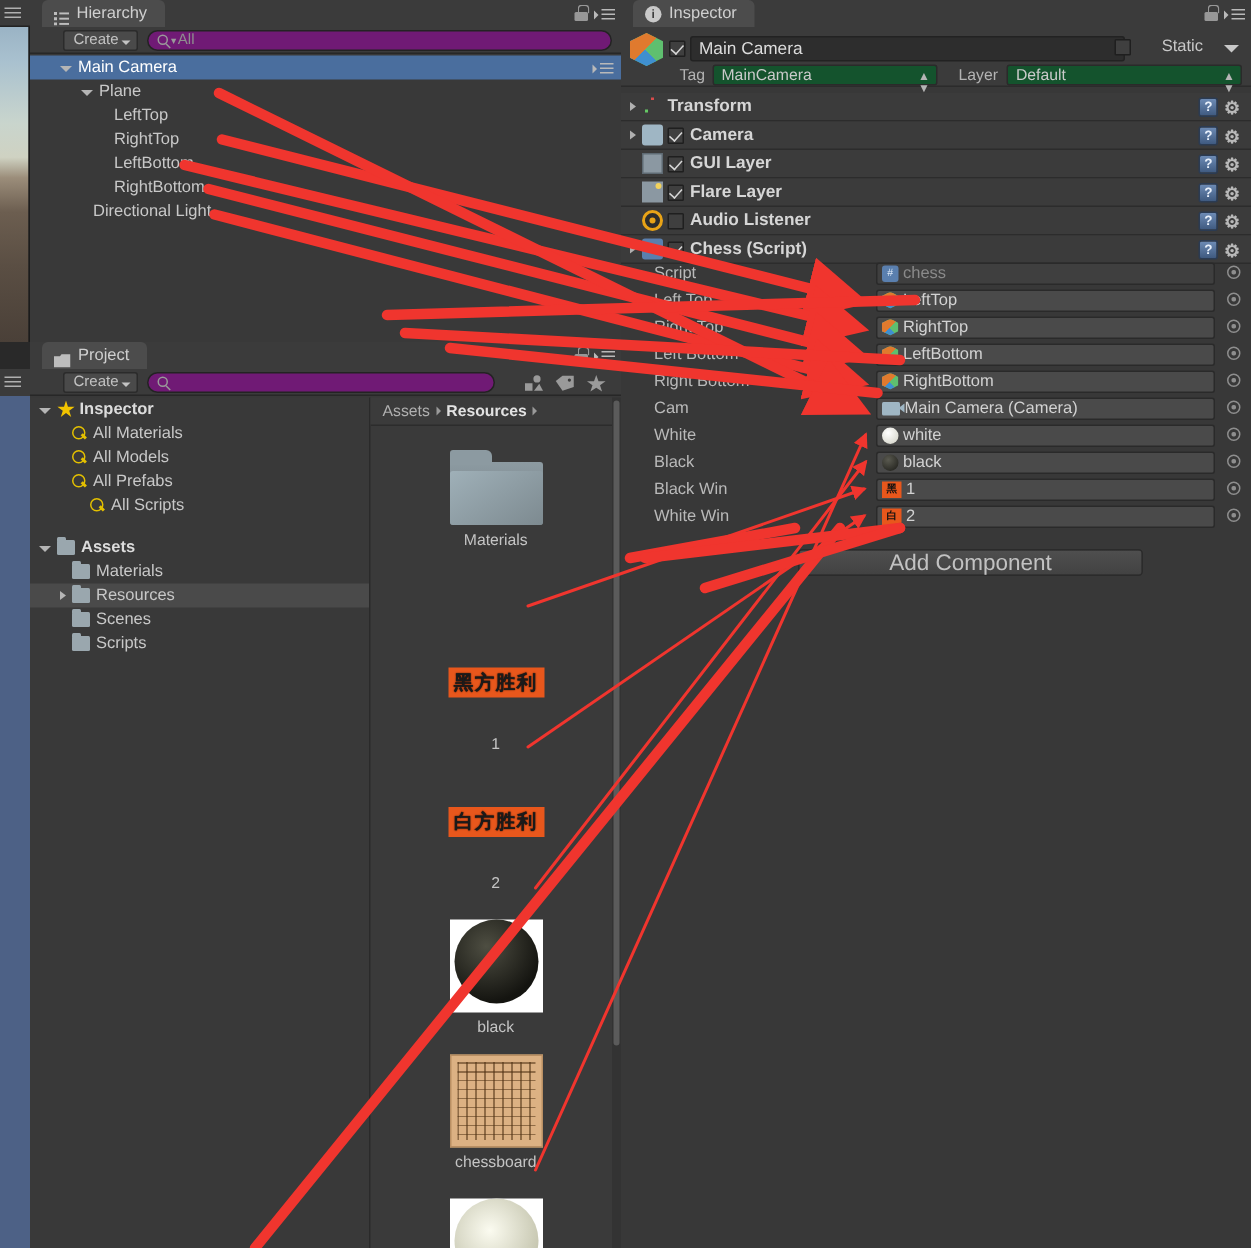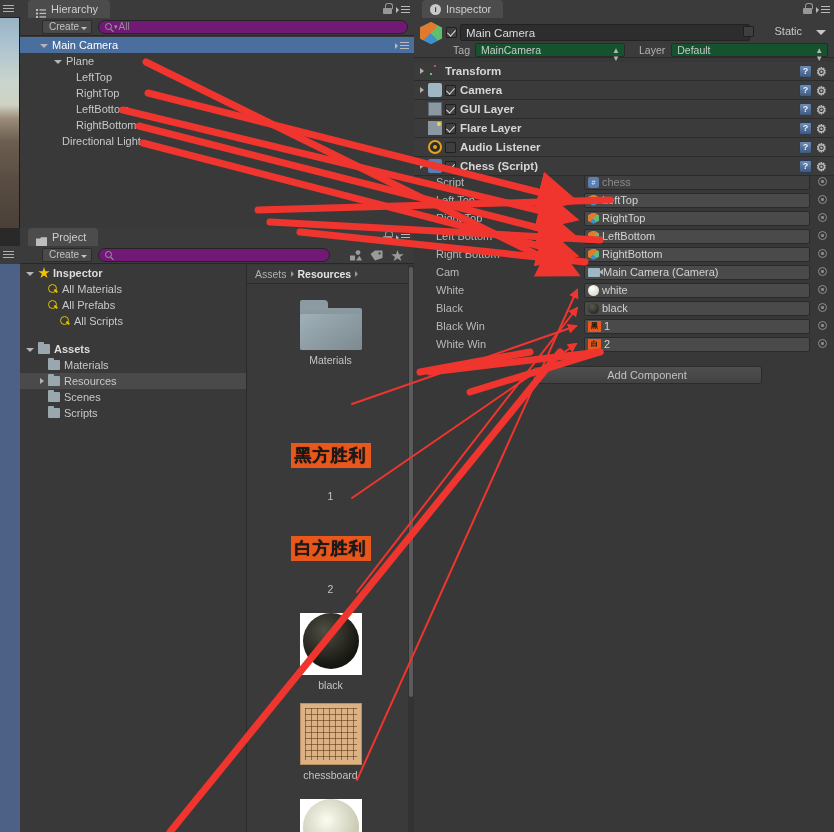--- a/index.html
+++ b/index.html
@@ -184,21 +184,21 @@
   .folder-thumb .tabf {
     position:absolute; left:0; top:0; width:28px;height:10px;
     background:#8c9aa1; border-radius:2px 4px 0 0;
   }
   .folder-thumb .front {
     position:absolute; left:0; bottom:0; width:62px;height:36px;
     background:linear-gradient(145deg,#9fb0b8,#7d8a90); border-radius:2px;
   }
   .zh-badge {
     display:inline-block; background:#e8571c; color:#1a1a1a;
-    font-weight:bold; font-size:17px; letter-spacing:1px;
+    font-weight:bold; font-size:13px; letter-spacing:1px;
     padding:1px 4px; font-family:"DejaVu Sans", sans-serif;
     text-shadow: 0 0 1px #000;
   }
   .sphere-thumb { width:62px;height:62px; background:#fff; padding:0; }
   .sphere-thumb .ball { width:56px;height:56px;border-radius:50%;margin:3px auto; }
   .ball-black { background: radial-gradient(circle at 38% 32%, #4e4e42, #141410 72%); }
   .ball-white { background: radial-gradient(circle at 42% 38%, #fbfbf0, #c2c2ab 78%); }
   .board-thumb {
     width:62px;height:62px; background:#dcb183; position:relative;
     border:1px solid #b98f63;
@@ -306,21 +306,21 @@
   }
   .mini-cam {
     width:12px;height:9px;flex:none; background:#9fb6c4; border-radius:1px; position:relative;
   }
   .mini-cam::after{ content:""; position:absolute; right:-3px; top:1px;
     border-top:3.5px solid transparent;border-bottom:3.5px solid transparent;border-right:4px solid #9fb6c4;}
 
   .add-comp {
     position:absolute; left:118px; top:366px; width:230px; height:18px;
     background:linear-gradient(#4f4f4f,#424242); border:1px solid #2b2b2b; border-radius:3px;
-    color:#c2c2c2; font-size:11px; text-align:center; line-height:17px;
+    color:#c2c2c2; font-size:15px; text-align:center; line-height:17px;
   }
 
   
   .ico-transform{
     background:
       linear-gradient(to right, #64c864 0 2px, transparent 2px) 2px 9px/10px 2px no-repeat,
       linear-gradient(to bottom, #d84b4b 0 2px, transparent 2px) 6px 1px/2px 8px no-repeat;
   }
   .ico-gui{ background:#8b98a2; border:1px solid #5e6a73; }
   .ico-flare{ background:#8b98a2; position:relative; }
@@ -483,20 +483,25 @@
     <div class="p-left" id="p-tree">
         <div class="row bold" style="padding-left: 6px;">
           <span class="tri open"></span>
           <span class="fav-star"></span>
           <span>Inspector</span>
         </div>
         <div class="row" style="padding-left: 20px;">
           <span class="spacer"></span>
           <span class="srch-ico"></span>
           <span>All Materials</span>
+        </div>
+        <div class="row" style="padding-left: 20px;">
+          <span class="spacer"></span>
+          <span class="srch-ico"></span>
+          <span>All Models</span>
         </div>
         <div class="row" style="padding-left: 20px;">
           <span class="spacer"></span>
           <span class="srch-ico"></span>
           <span>All Prefabs</span>
         </div>
         <div class="row" style="padding-left: 32px;">
           <span class="spacer"></span>
           <span class="srch-ico"></span>
           <span>All Scripts</span>

